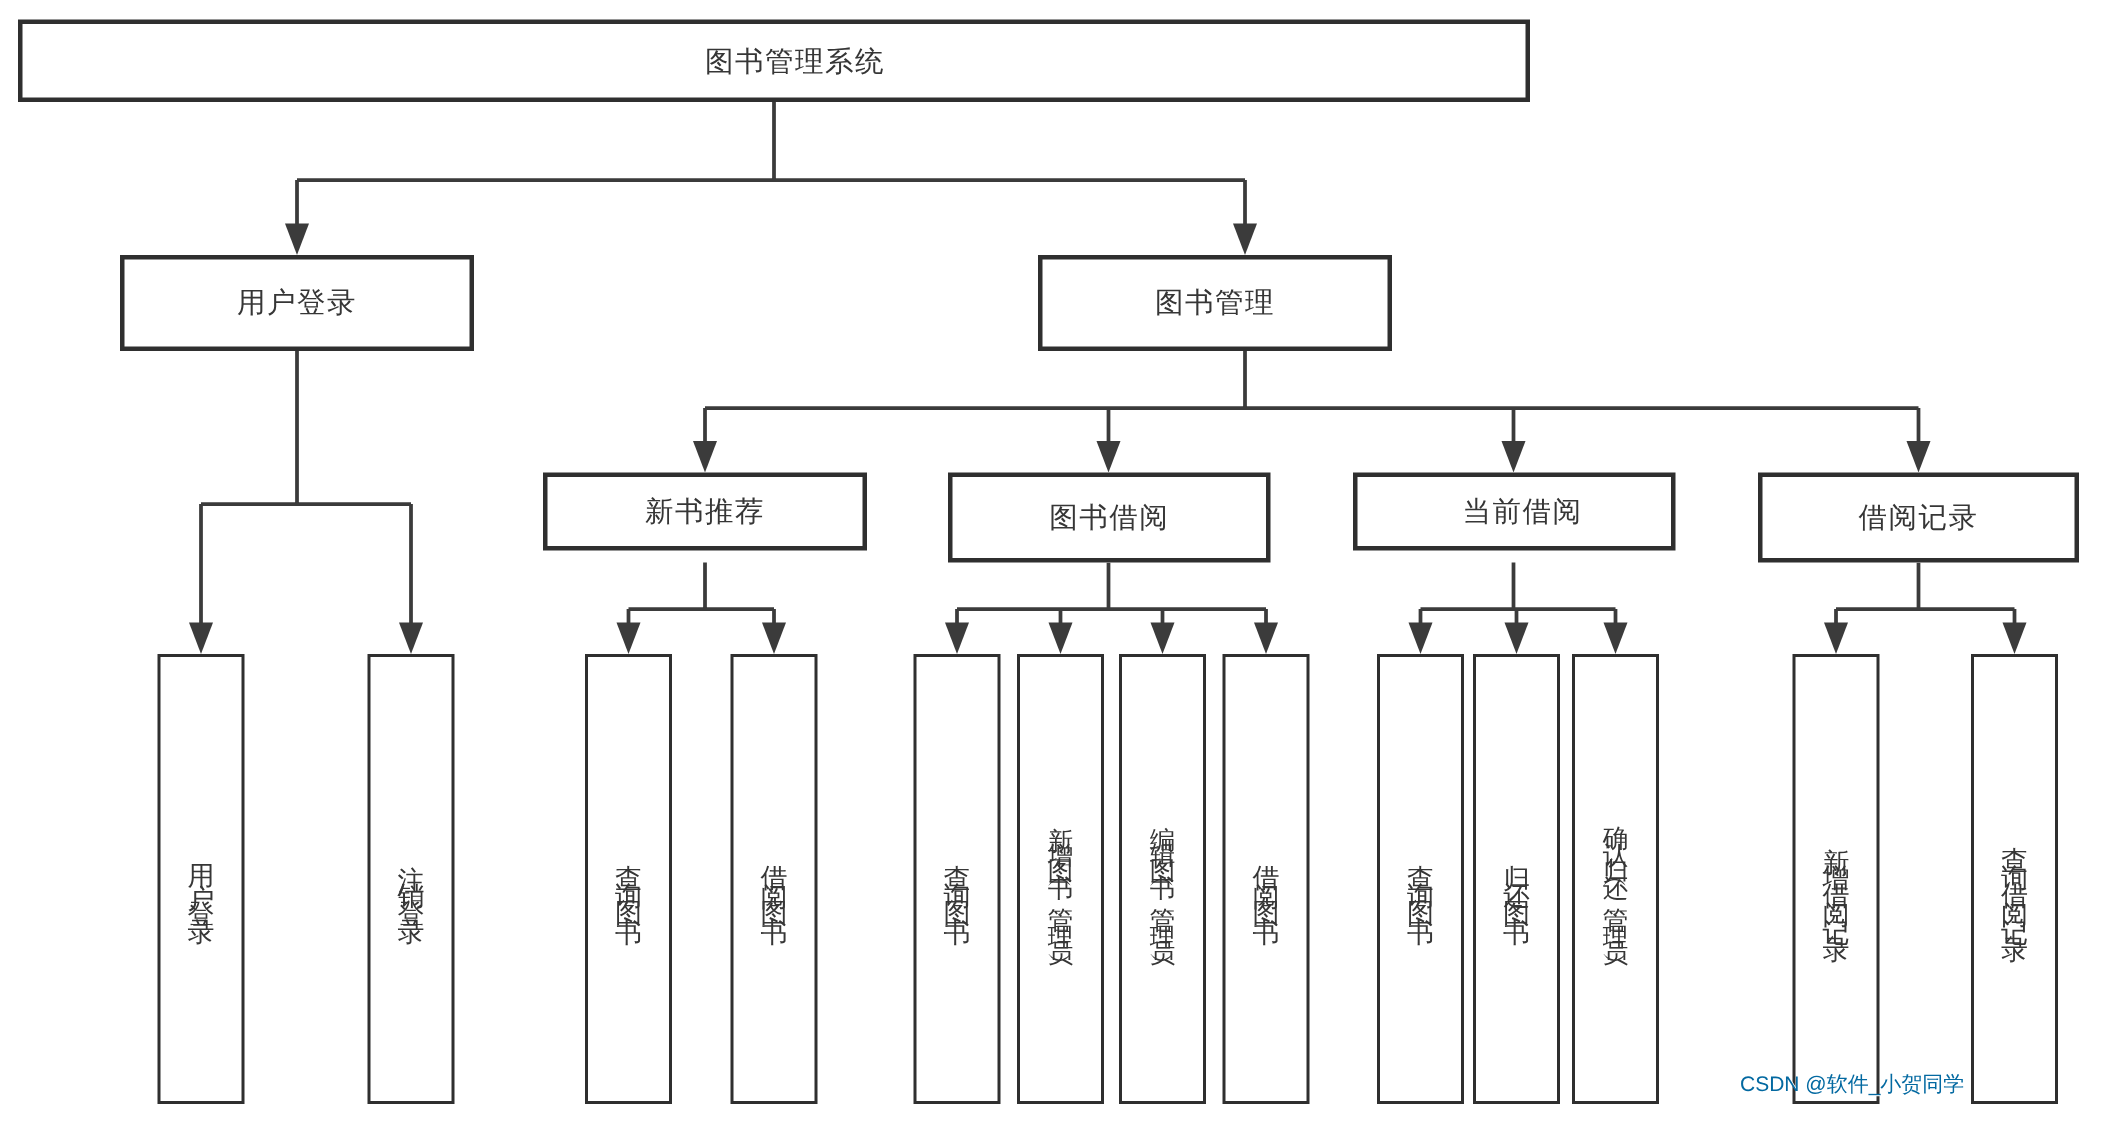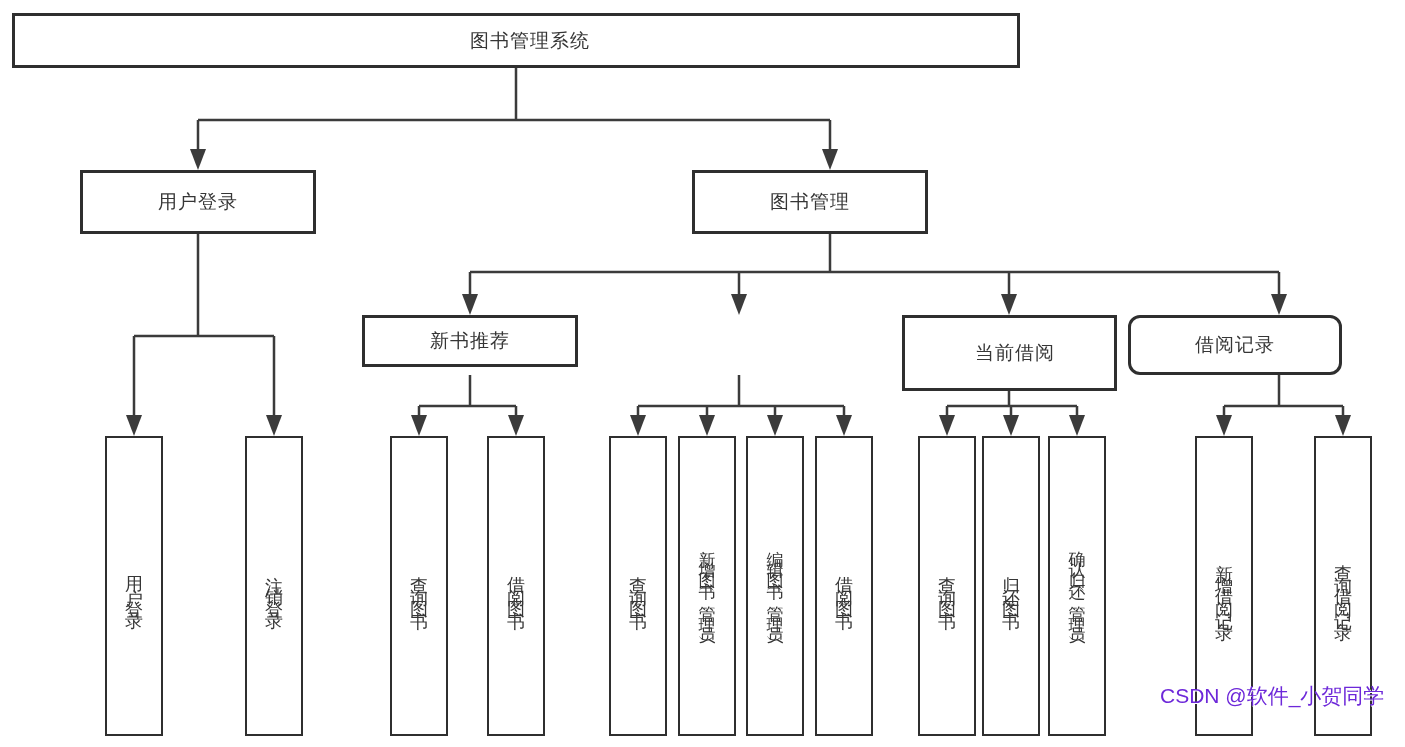--- a/index.html
+++ b/index.html
@@ -44,23 +44,23 @@
     font-size: 18px;
     letter-spacing: 12px;
     color: #363636;
     line-height: 1;
     white-space: nowrap;
   }
   .vnode span.long { letter-spacing: 11px; font-size: 17px; }
   #watermark {
     position: absolute;
     left: 1160px;
-    top: 682px;
-    font-size: 21px;
-    color: #6d28d9;
+    top: 714px;
+    font-size: 14px;
+    color: #0369a1;
     text-shadow: 1px 1px 0 #ffffff;
     z-index: 3;
     white-space: nowrap;
   }
 </style>
 </head>
 <body>
 
 <div id="canvas">
 
@@ -111,24 +111,27 @@
   <div class="hnode" style="left:80px; top:170px; width:236px; height:64px;">
     <span>用户登录</span>
   </div>
   <div class="hnode" style="left:692px; top:170px; width:236px; height:64px;">
     <span>图书管理</span>
   </div>
 
   <div class="hnode" style="left:362px; top:315px; width:216px; height:52px;">
     <span>新书推荐</span>
   </div>
-  <div class="hnode" style="left:902px; top:315px; width:215px; height:76px;padding-left:11px;">
+  <div class="hnode" style="left:632px; top:315px; width:215px; height:60px;">
+    <span>图书借阅</span>
+  </div>
+  <div class="hnode" style="left:902px; top:315px; width:215px; height:52px;padding-left:11px;">
     <span>当前借阅</span>
   </div>
-  <div class="hnode" style="left:1128px; top:315px; width:214px; height:60px;border-radius:12px;">
+  <div class="hnode" style="left:1172px; top:315px; width:214px; height:60px;">
     <span>借阅记录</span>
   </div>
 
   <div class="vnode" style="left:105px;">
     <span>用户登录</span>
   </div>
   <div class="vnode" style="left:245px;">
     <span>注销登录</span>
   </div>
 

